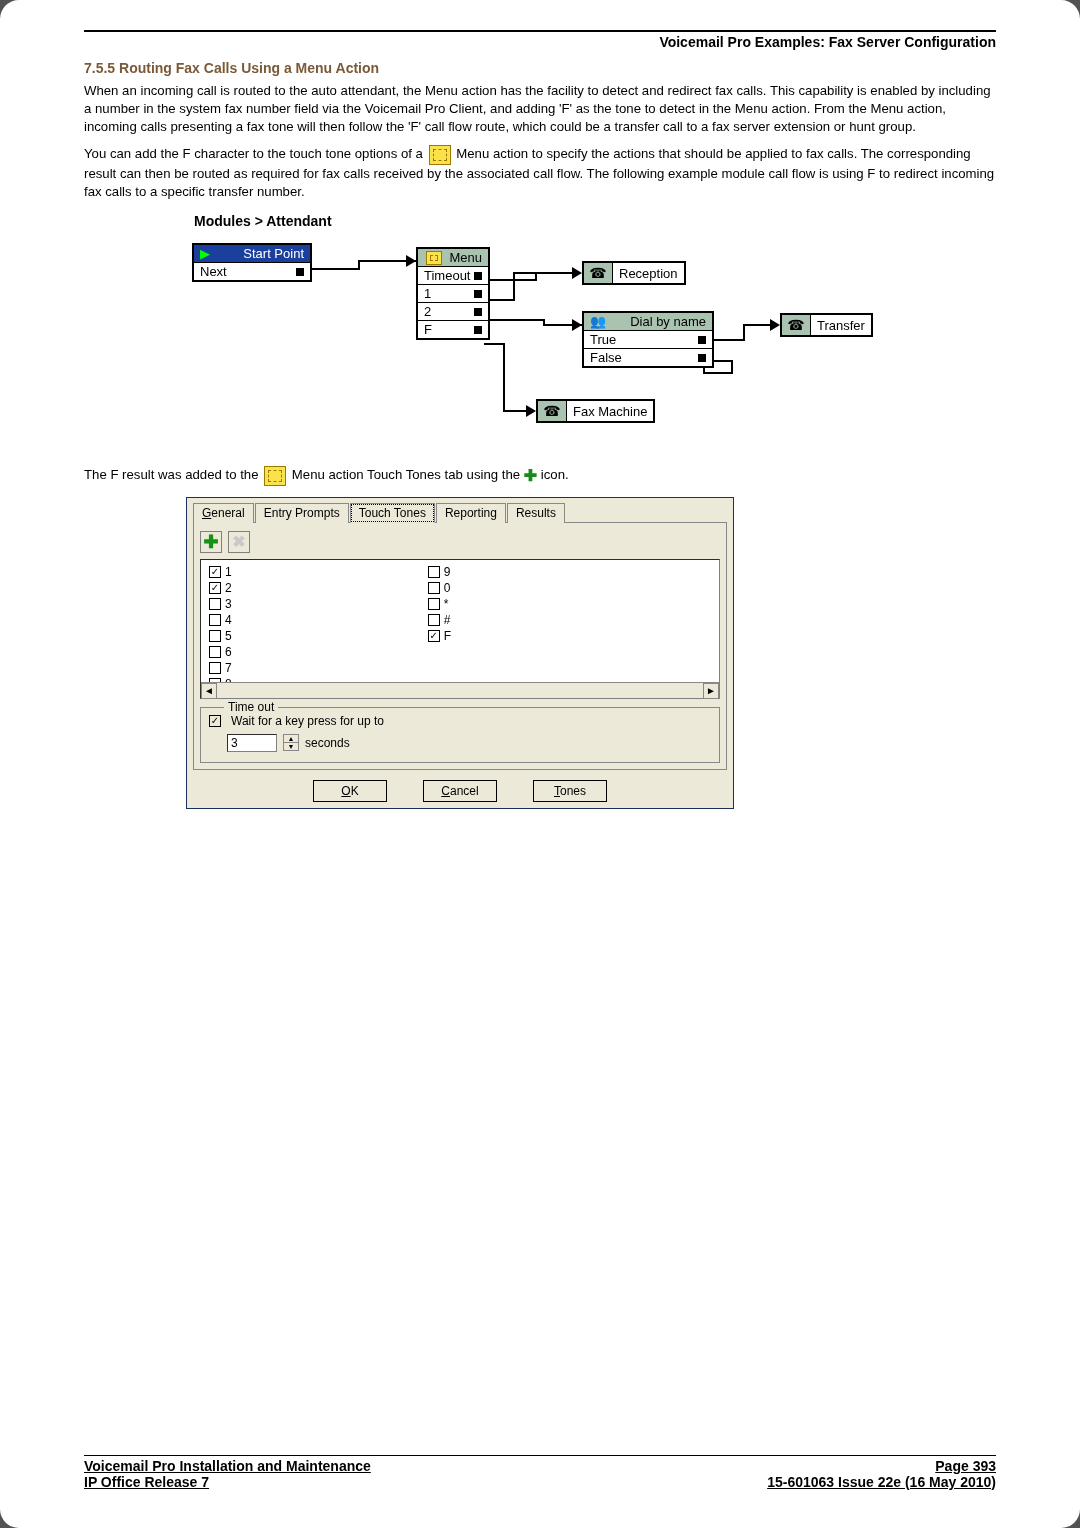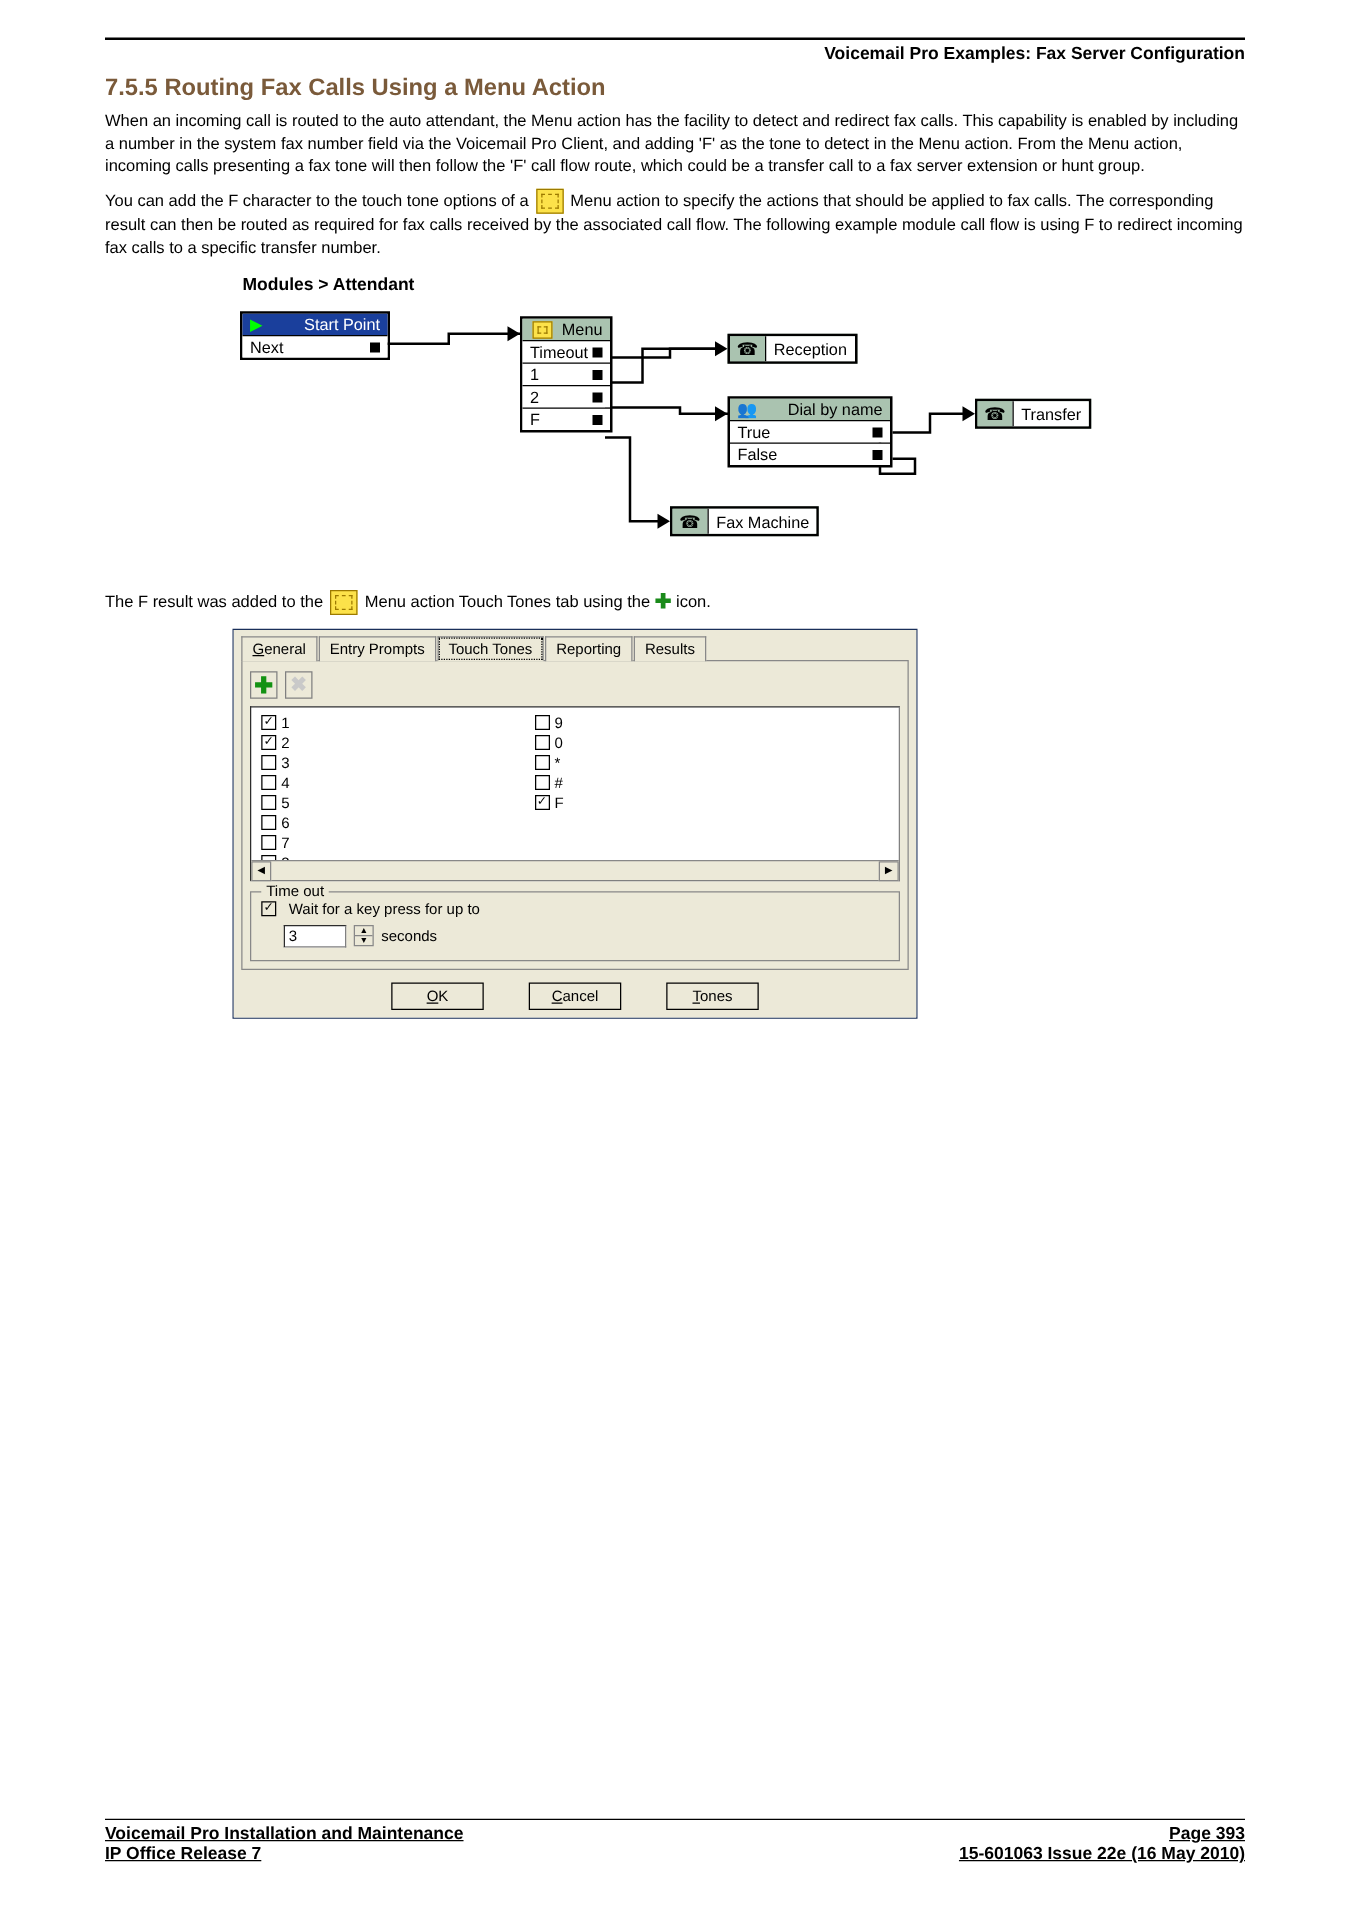--- a/index.html
+++ b/index.html
@@ -1,23 +1,24 @@
 <!DOCTYPE html>
 <html><head>
 <meta charset="utf-8">
 <style>
   * { box-sizing: border-box; margin: 0; padding: 0; }
   body { background: #525252; display: flex; justify-content: center; font-family: Arial, Helvetica, sans-serif; }
   .page {
     width: 1080px; height: 1528px; background: #fff; position: relative;
     padding: 30px 84px 0 84px;
+    border-radius: 19px;
   }
   .header-line { border-top: 2px solid #000; margin-bottom: 2px; }
   .header-sub { text-align: right; font-weight: bold; font-size: 14px; padding-bottom: 4px; }
-  .section-num { color: #7a5a3a; font-weight: bold; font-size: 19px; margin-top: 6px; margin-bottom: 6px; }
+  .section-num { color: #7a5a3a; font-weight: bold; font-size: 14px; margin-top: 6px; margin-bottom: 6px; }
   .body-text { font-size: 13.2px; line-height: 1.35; color: #000; font-family: Verdana, Arial, sans-serif; }
   .body-text p { margin-bottom: 10px; }
   .inline-icon {
     display: inline-block; vertical-align: middle; width: 22px; height: 20px;
     background: #fce24a; border: 1px solid #9c7a00; position: relative; margin: 0 2px;
   }
   .inline-icon::after {
     content: ""; position: absolute; inset: 3px; border: 1px dashed #9c7a00;
   }
   .plus-icon { color: #1a8a1a; font-weight: bold; font-size: 16px; vertical-align: middle; }
@@ -58,21 +59,21 @@
   .tool.add { color:#139213; font-size:18px; }
   .tool.del { color:#c9c9c9; font-size:16px; }
   .listpane { border:1px inset #808080; background:#fff; height:140px; position:relative; display:flex; }
   .col { padding:4px 8px; font-size:12px; line-height:16px; }
   .cbx { display:inline-block; width:12px;height:12px;border:1px solid #000; margin-right:4px; vertical-align:middle; text-align:center; font-size:10px; line-height:10px;}
   .cbx.chk::after{content:"✓";}
   .scrollbar { position:absolute; left:0; right:0; bottom:0; height:16px; background:#ece9d8; border-top:1px solid #888;}
   .sbtn { position:absolute; width:16px;height:16px;background:#ece9d8;border:1px solid #888;top:0;display:flex;align-items:center;justify-content:center;font-size:10px;}
   .sbtnL{left:0;} .sbtnR{right:0;}
   .fieldset { border:1px solid #888; margin-top:8px; padding:6px 8px 10px 8px; position:relative;}
-  .fieldset .legend { position:absolute; top:-8px; left:8px; background:#ece9d8; padding:0 4px; font-size:12px;}
+  .fieldset .legend { position:absolute; top:-8px; left:23px; background:#ece9d8; padding:0 4px; font-size:12px;}
   .btnrow { display:flex; justify-content:center; gap:36px; margin-top:10px; }
   .winbtn { min-width:74px; height:22px; background:#ece9d8; border:1px solid #000; font-size:12px; padding:2px 10px;}
   .underline-first::first-letter { text-decoration: underline; }
 
   
   .footer { position:absolute; left:84px; right:84px; bottom:38px; }
   .footer .line { border-top:1px solid #000; margin-bottom:2px;}
   .footer .row { display:flex; justify-content:space-between; font-weight:bold; font-size:14px;text-decoration:underline;}
 </style>
 </head>

